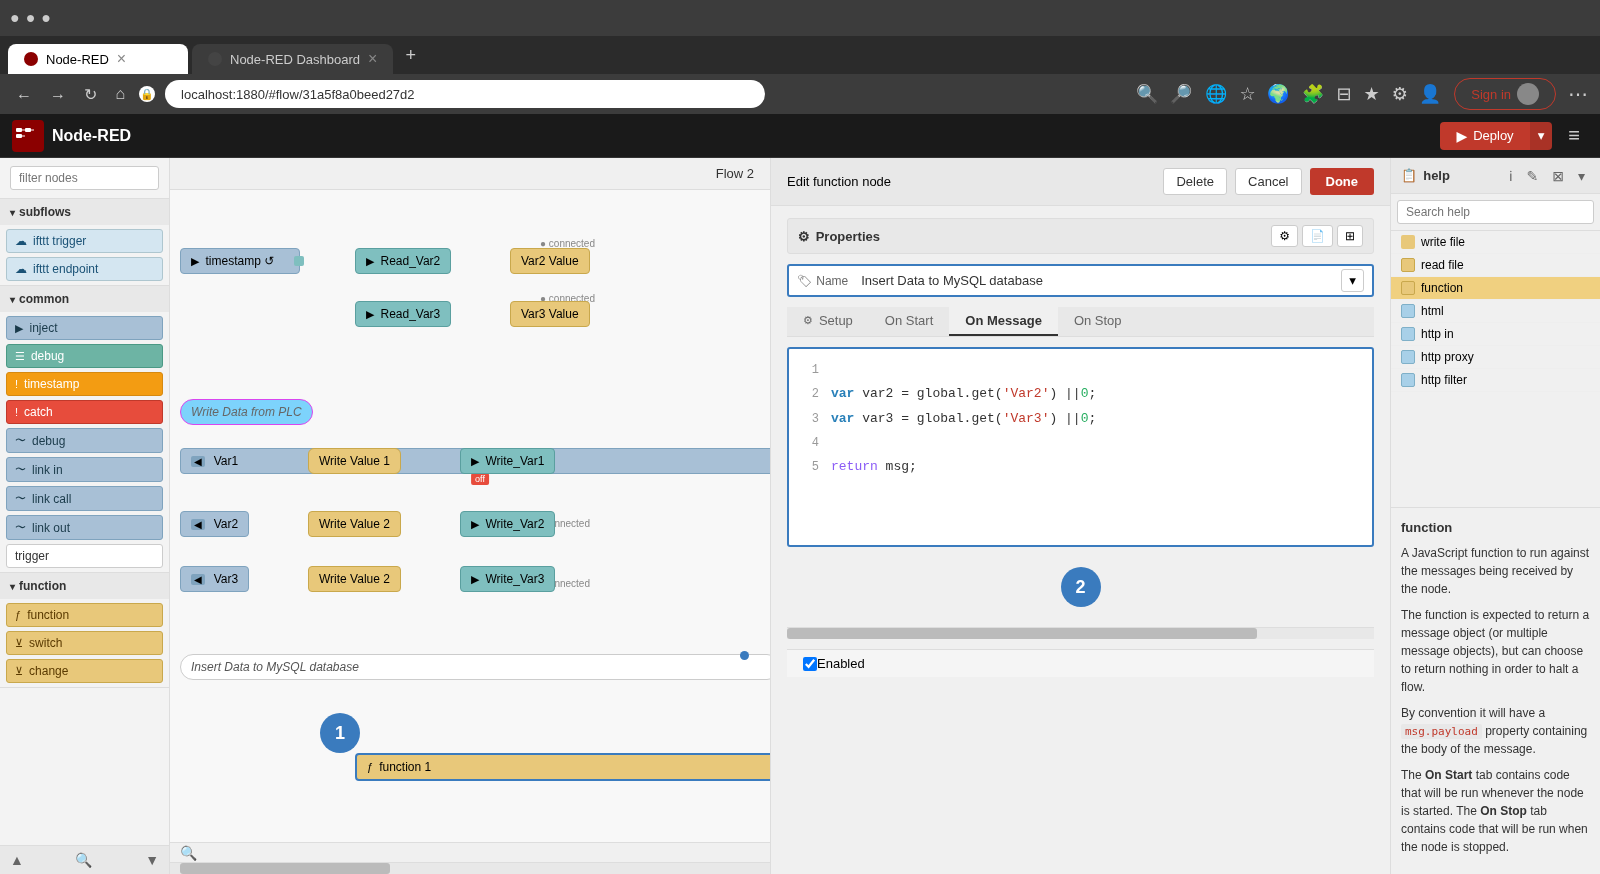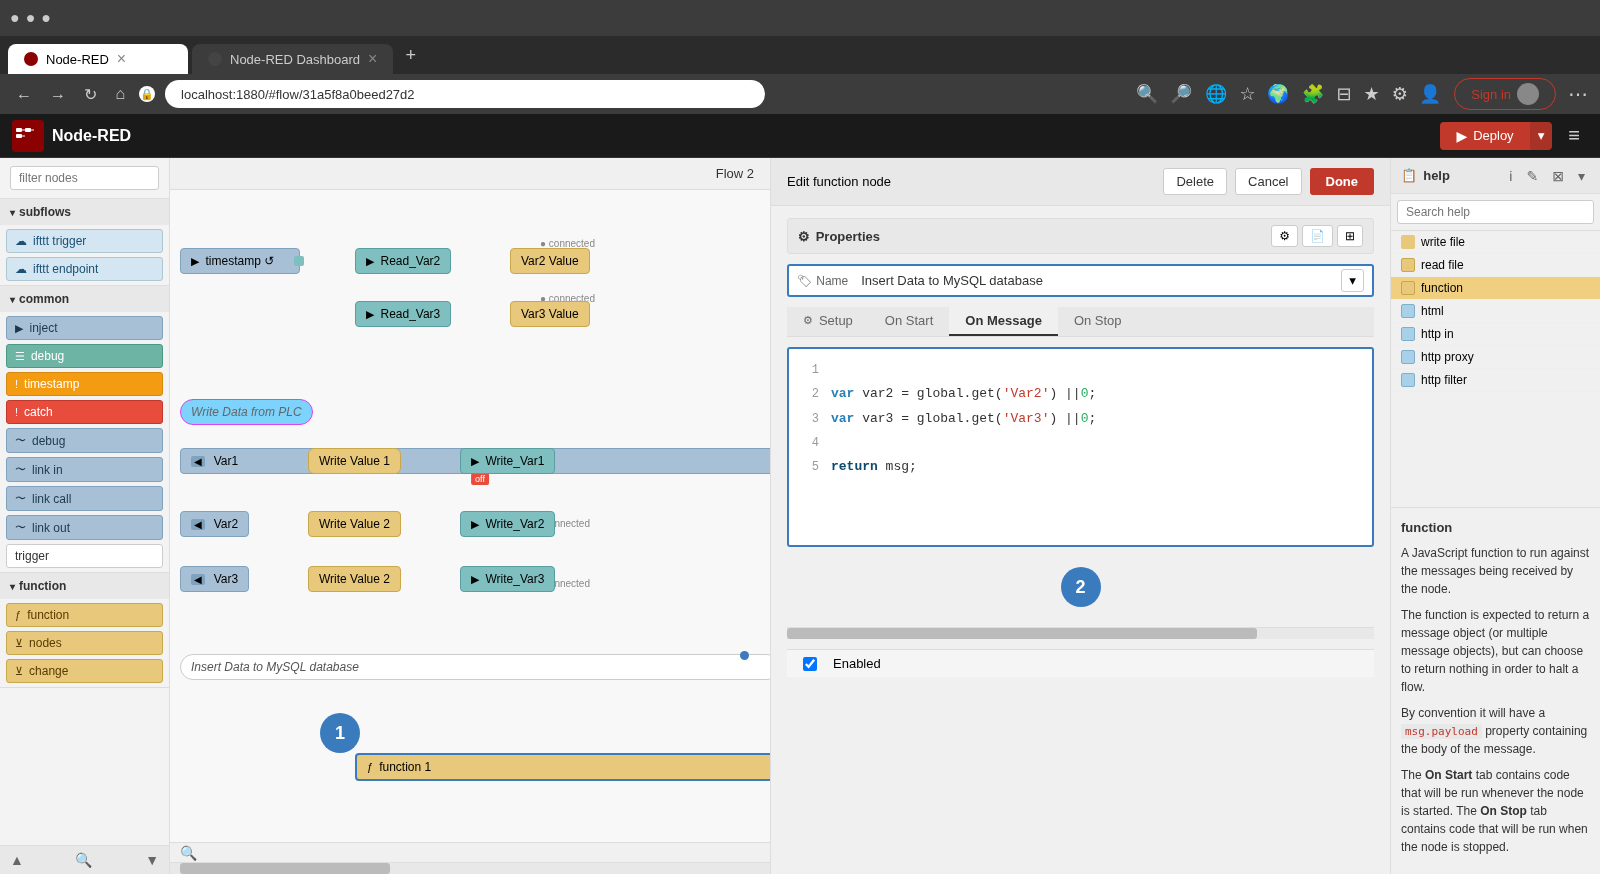--- a/index.html
+++ b/index.html
@@ -97,29 +97,29 @@
     .tabs-bar { display: flex; border-bottom: 1px solid #ddd; background: #e8e8e8; }
     .tab-btn { padding: 6px 16px; font-size: 13px; cursor: pointer; border: none; background: transparent; color: #666; border-bottom: 2px solid transparent; display: flex; align-items: center; gap: 6px; }
     .tab-btn.active { color: #333; font-weight: bold; border-bottom: 2px solid #333; background: #f0f0f0; }
     .tab-btn .tab-icon { font-size: 11px; }
 
     .code-editor { background: #fff; border: 2px solid #3a7bbe; border-radius: 3px; font-family: 'Courier New', monospace; font-size: 13px; padding: 10px; min-height: 200px; position: relative; overflow: auto; }
     .code-line { display: flex; align-items: baseline; gap: 12px; padding: 2px 0; line-height: 1.6; }
     .line-num { color: #999; min-width: 20px; text-align: right; user-select: none; font-size: 12px; }
     .code-text { color: #333; }
     .kw-var { color: #2980b9; font-weight: bold; }
-    .kw-return { color: #0c4a6e; font-weight: bold; }
+    .kw-return { color: #8b5cf6; font-weight: normal; }
     .str { color: #c0392b; }
     .bool { color: #8e44ad; }
     .num { color: #27ae60; }
 
     .code-scrollbar { height: 12px; background: #e8e8e8; border-top: 1px solid #ddd; position: relative; }
     .code-scrollbar-thumb { height: 100%; width: 80%; background: #bbb; border-radius: 3px; position: absolute; left: 0; }
 
-    .enabled-bar { background: #f5f5f5; border-top: 1px solid #ddd; padding: 6px 16px; display: flex; align-items: center; gap: 16px; }
+    .enabled-bar { background: #f5f5f5; border-top: 1px solid #ddd; padding: 6px 16px; display: flex; align-items: center; gap: 0; }
     .enabled-checkbox { width: 14px; height: 14px; }
 
     
     .nr-help-panel { width: 210px; background: #f0f0f0; border-left: 1px solid #ddd; display: flex; flex-direction: column; overflow: hidden; }
     .help-panel-header { background: #e8e8e8; padding: 6px 10px; border-bottom: 1px solid #ddd; display: flex; align-items: center; gap: 6px; }
     .help-panel-title { font-size: 13px; font-weight: bold; color: #333; display: flex; align-items: center; gap: 6px; }
     .help-actions { margin-left: auto; display: flex; gap: 4px; }
     .help-action-btn { background: transparent; border: none; cursor: pointer; color: #666; font-size: 14px; padding: 2px 5px; }
     .help-search { padding: 6px; border-bottom: 1px solid #ddd; }
     .help-search input { width: 100%; border: 1px solid #ccc; border-radius: 3px; padding: 4px 8px; font-size: 12px; background: #fff; }
@@ -293,21 +293,21 @@
             <span class="arrow">▾</span>
             <span>function</span>
           </div>
           <div class="palette-items">
             <div class="palette-item function-item">
               <span style="font-size:11px;">ƒ</span>
               <span>function</span>
             </div>
             <div class="palette-item switch-item">
               <span style="font-size:11px;">⊻</span>
-              <span>nodes</span>
+              <span>switch</span>
             </div>
             <div class="palette-item change-item">
               <span style="font-size:11px;">⊻</span>
               <span>change</span>
             </div>
           </div>
         </div>
       </div>
       <div class="sidebar-bottom">
         <span class="sidebar-bottom-btn">▲</span>

